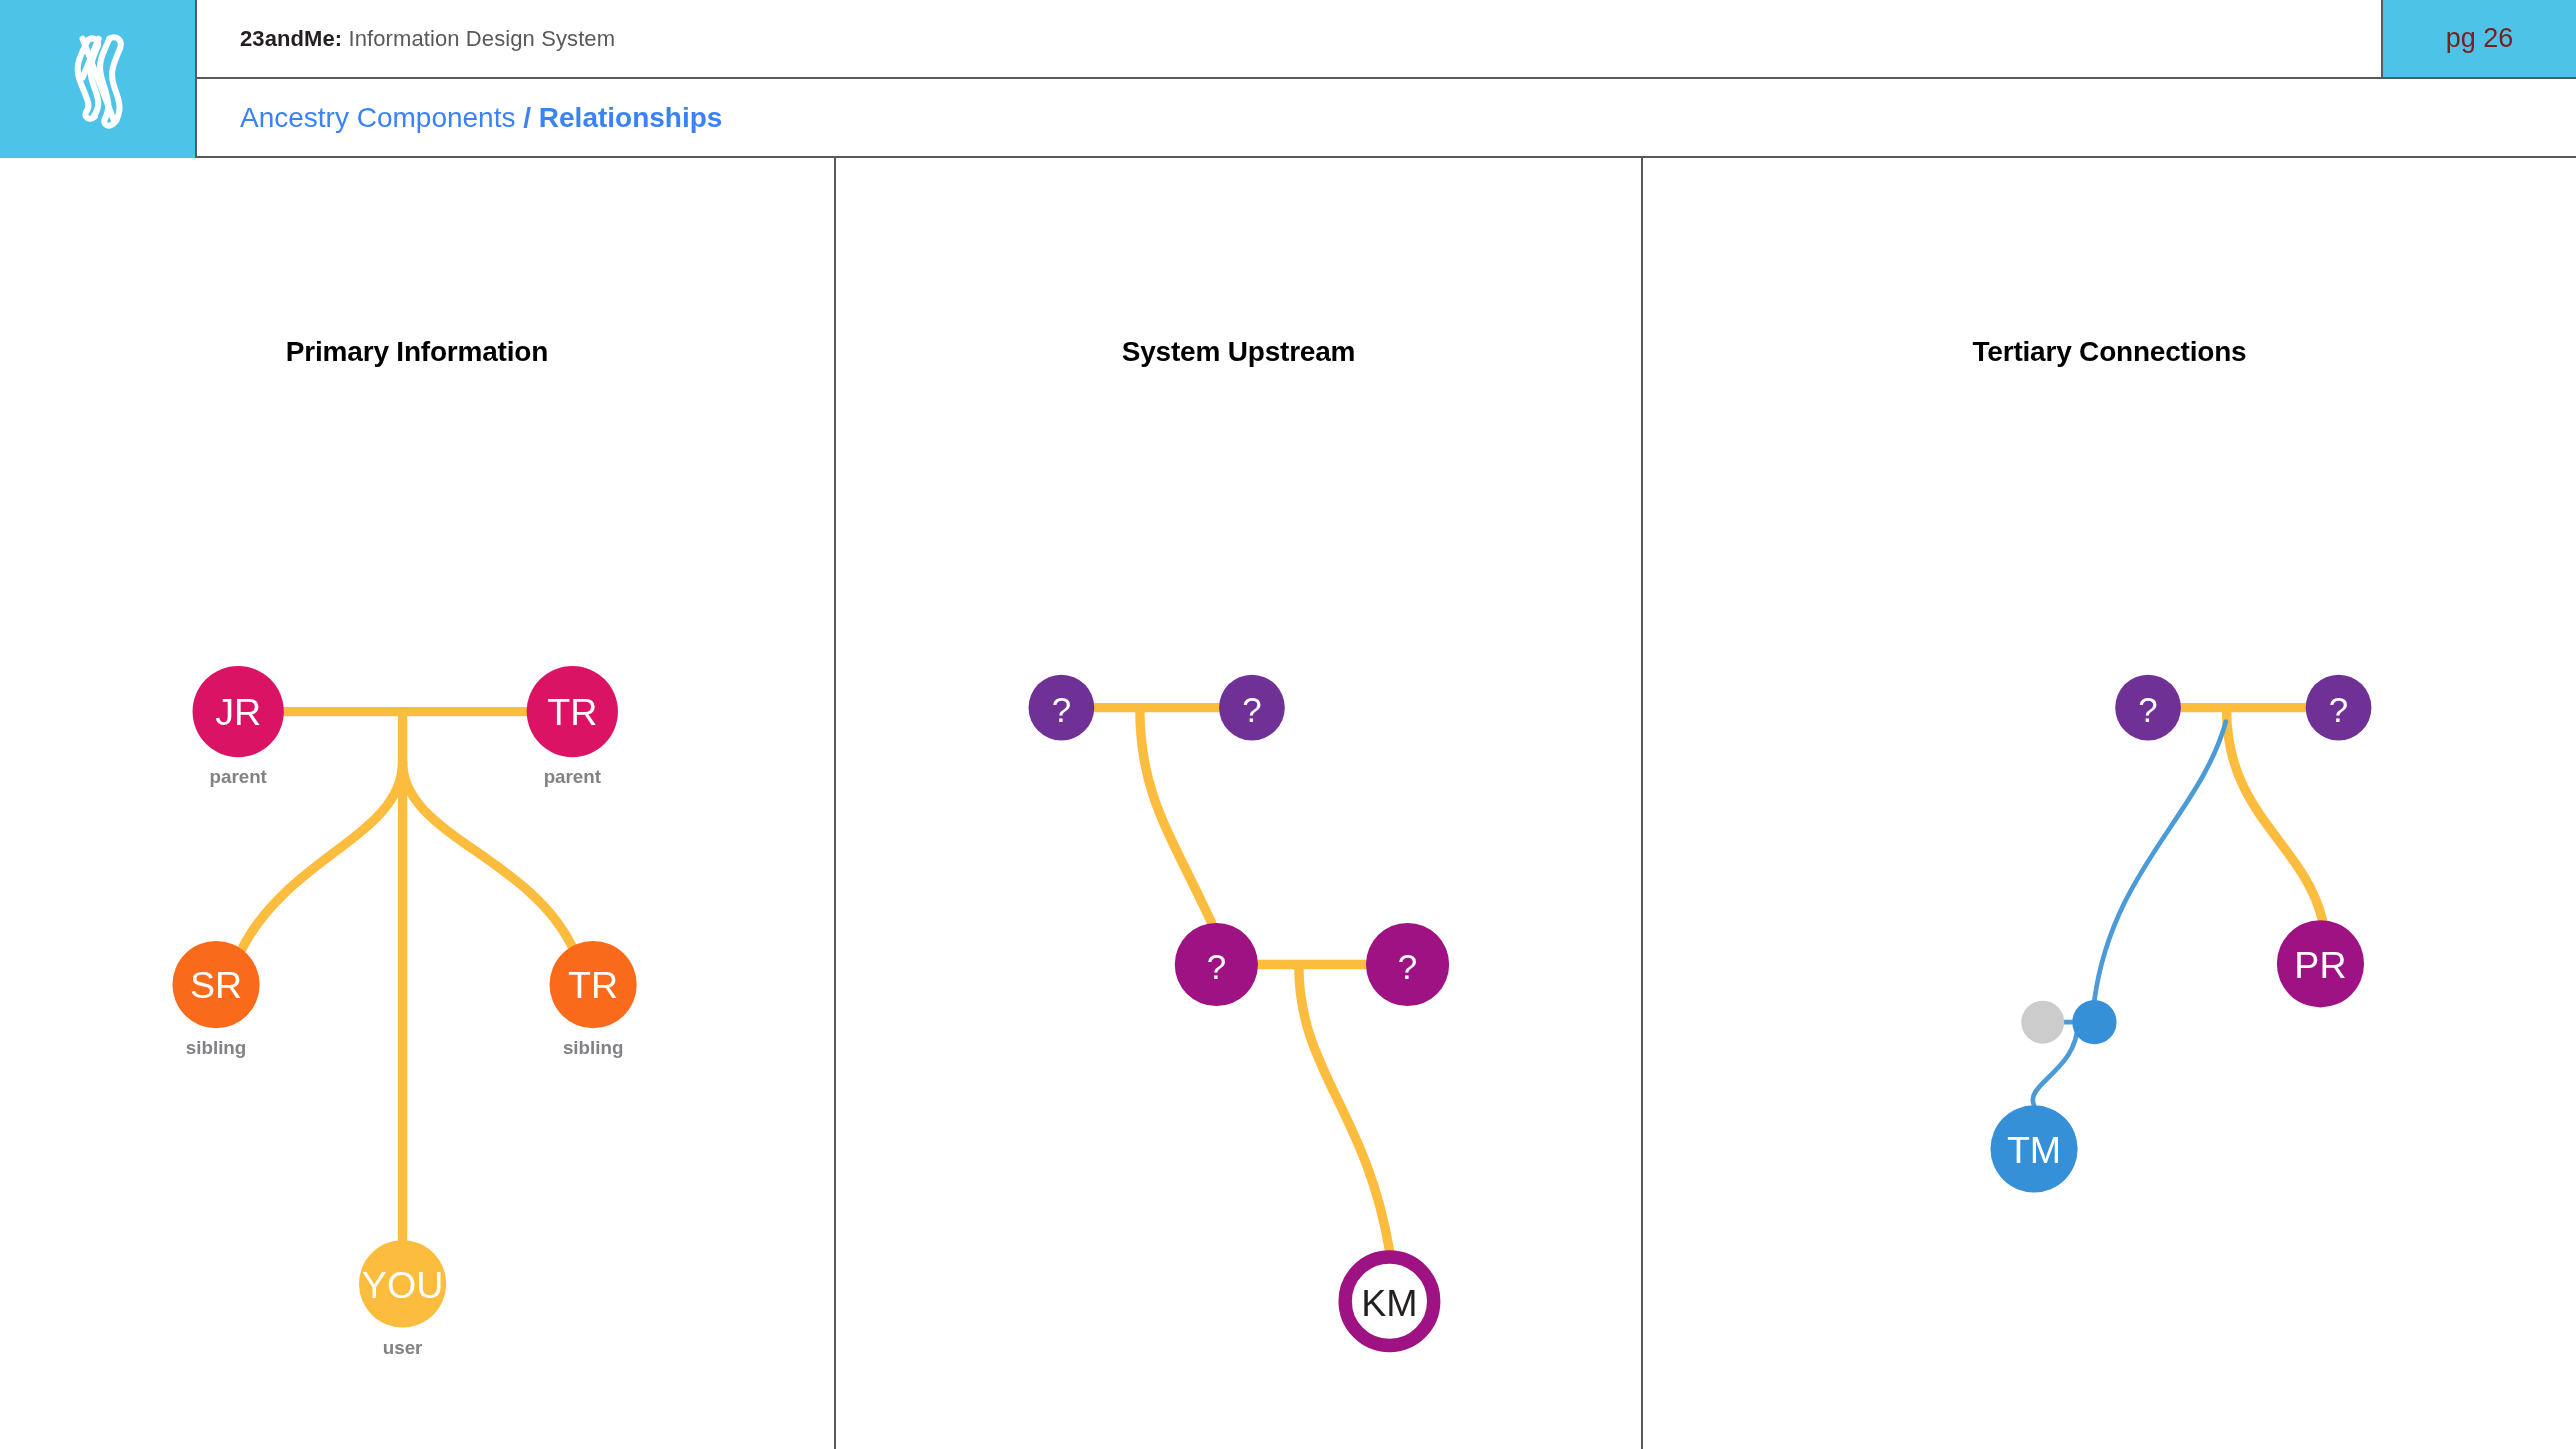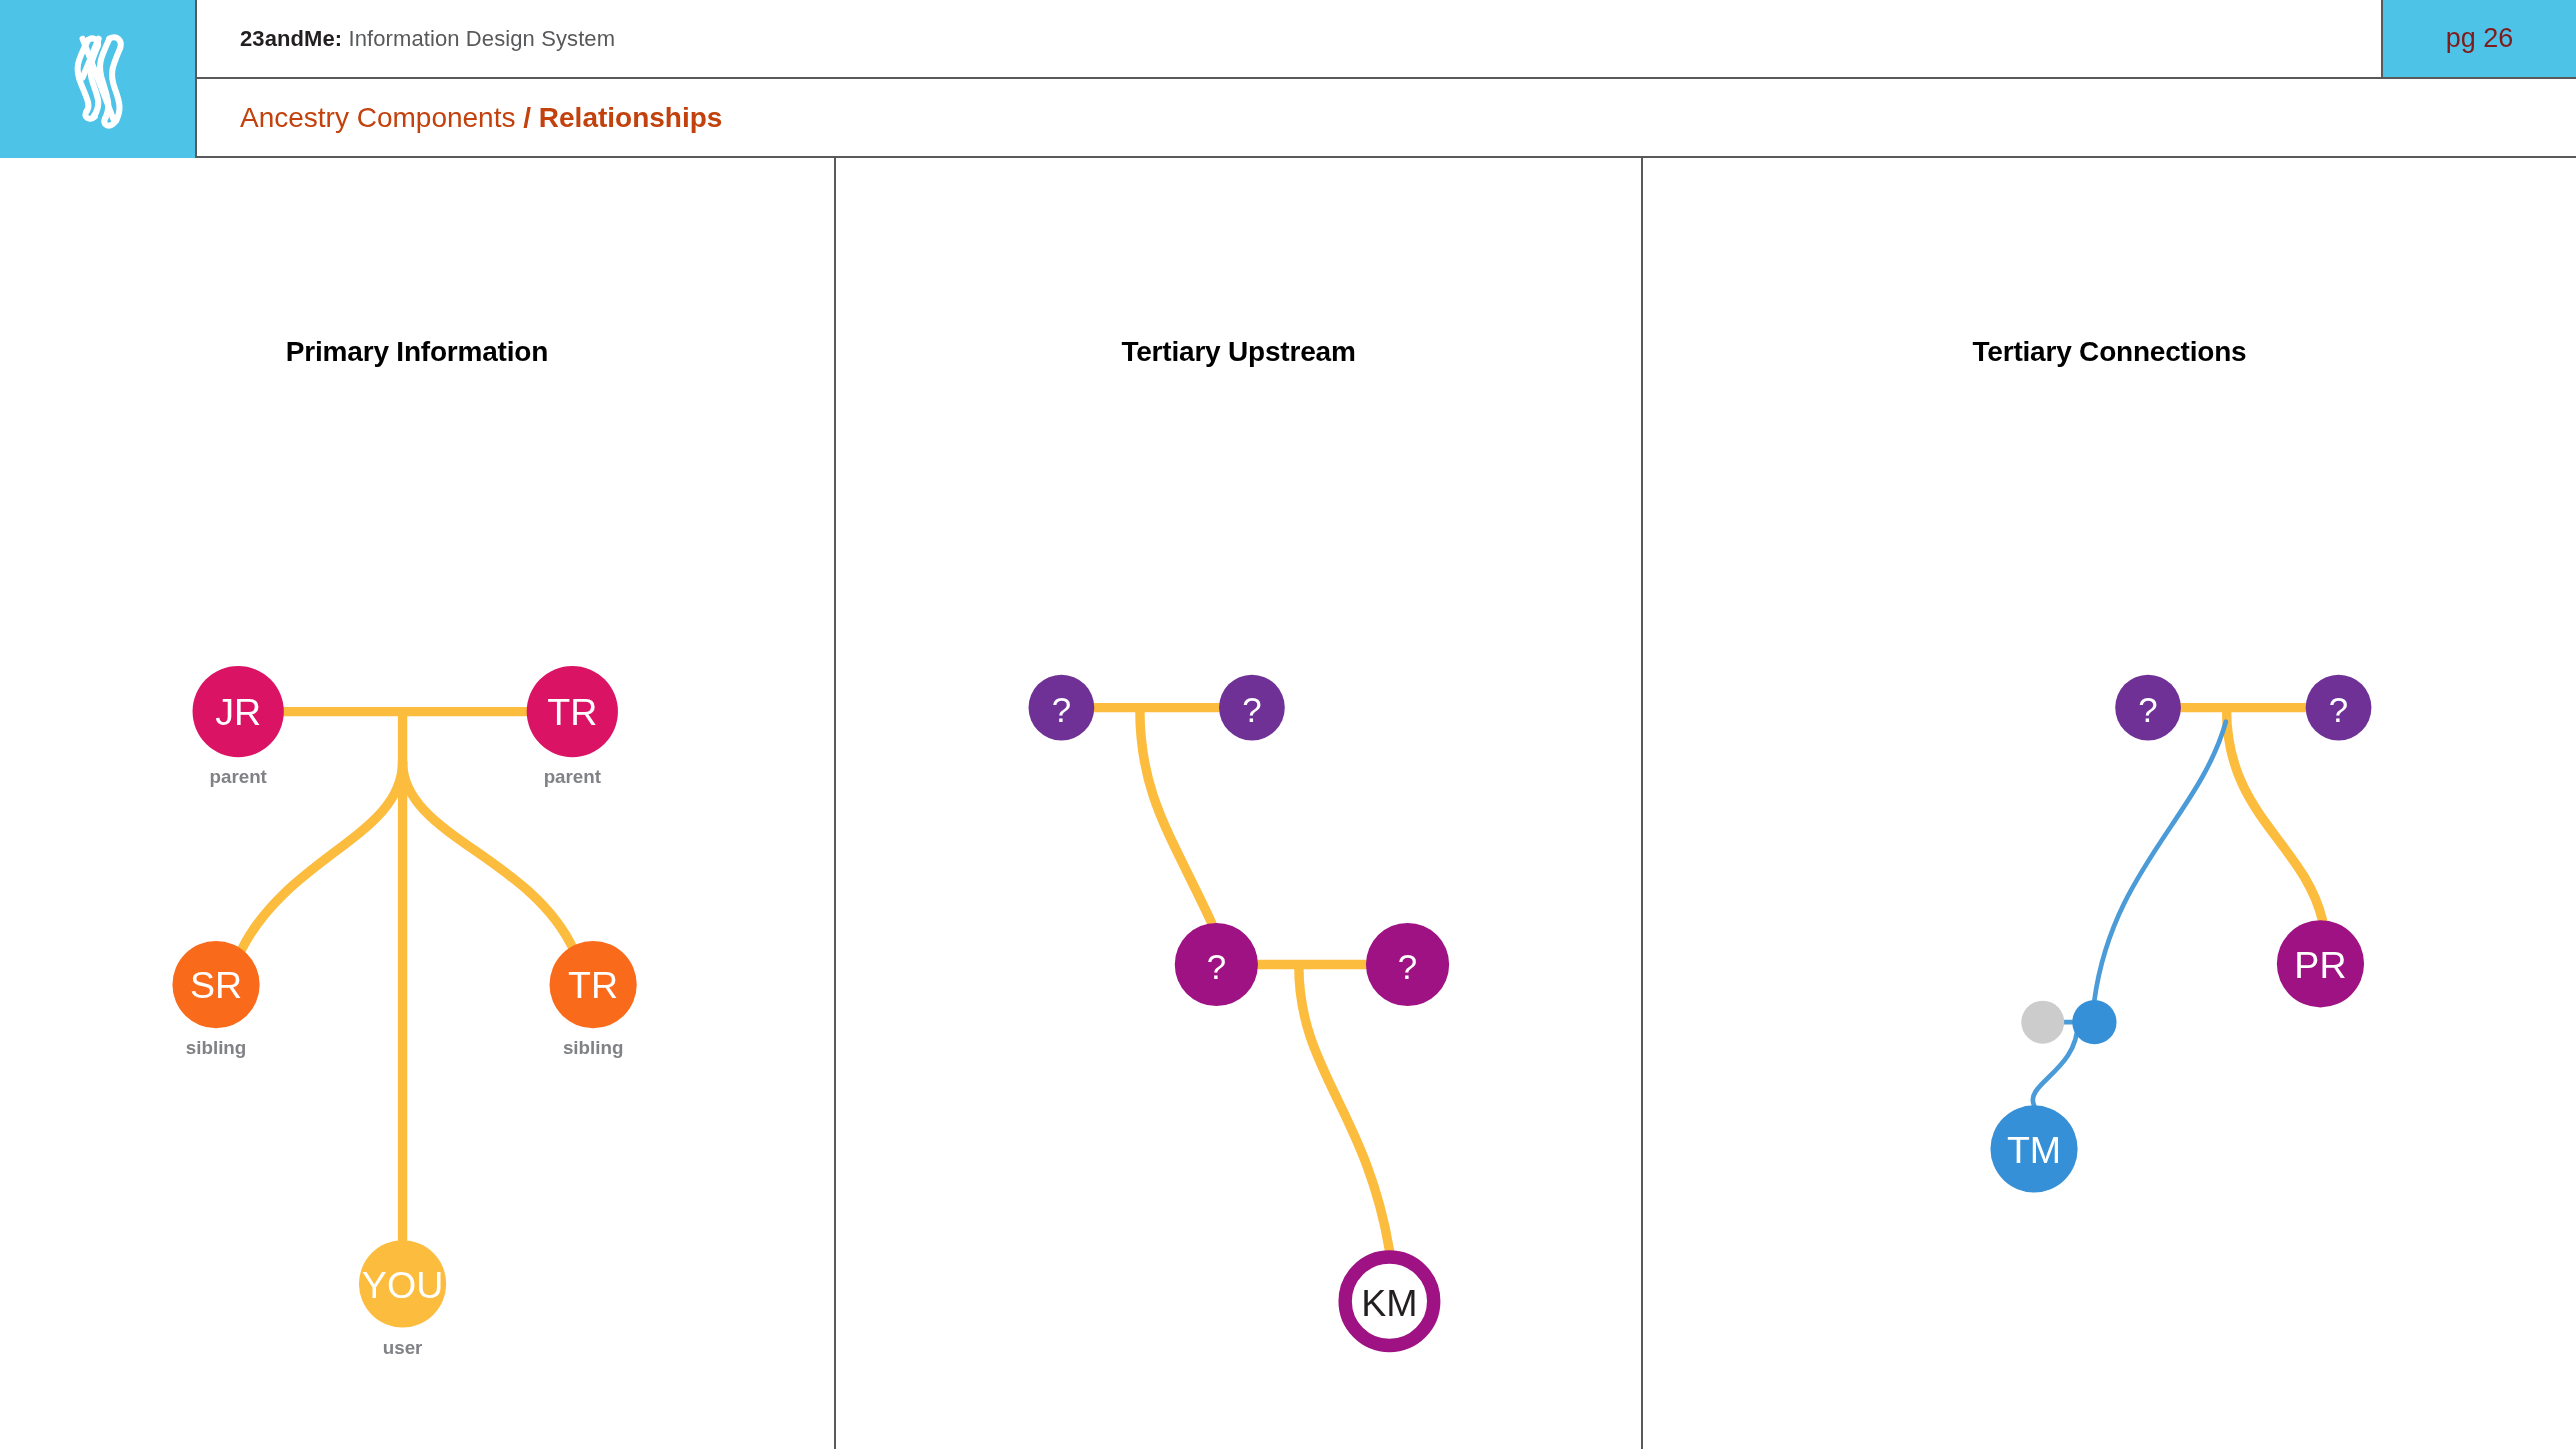--- a/index.html
+++ b/index.html
@@ -65,21 +65,21 @@
     height: 79px;
     box-sizing: border-box;
     border-left: 2px solid #58595B;
     border-bottom: 2px solid #58595B;
     display: flex;
     align-items: center;
   }
   #breadcrumb {
     margin-left: 43px;
     font-size: 28px;
-    color: #c2410c;
+    color: #3b82f6;
     white-space: nowrap;
   }
   #breadcrumb .crumb-current {
     font-weight: bold;
   }
 
   #page-tile {
     position: absolute;
     left: 2381px; top: 0;
     width: 195px;
@@ -256,21 +256,21 @@
 
       <g>
         <circle cx="600" cy="1678" r="65" fill="#FCBC3E"></circle>
         <text class="node-initials" x="600" y="1679">YOU</text>
         <text class="node-caption" x="600" y="1783">user</text>
       </g>
     </svg>
   </div>
 
   <div class="panel" id="panel-2">
-    <div class="panel-title">Tertiary Upstream</div>
+    <div class="panel-title">System Upstream</div>
 
     <svg class="graph" viewBox="0 0 1200 1924">
       <g fill="none" stroke="#FCBC3E" stroke-width="14" stroke-linecap="round">
         <path d="M385 819 H 620"></path>
         <path d="M453 822 C 453 950, 500 1010, 560 1140"></path>
         <path d="M629 1202 H 852"></path>
         <path d="M690 1205 C 690 1360, 790 1420, 825 1628"></path>
       </g>
 
       <g>

